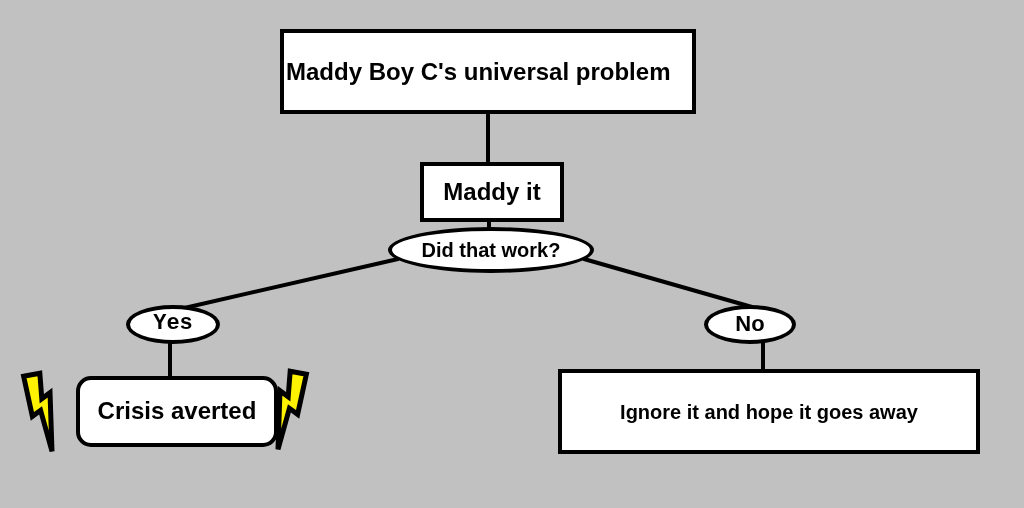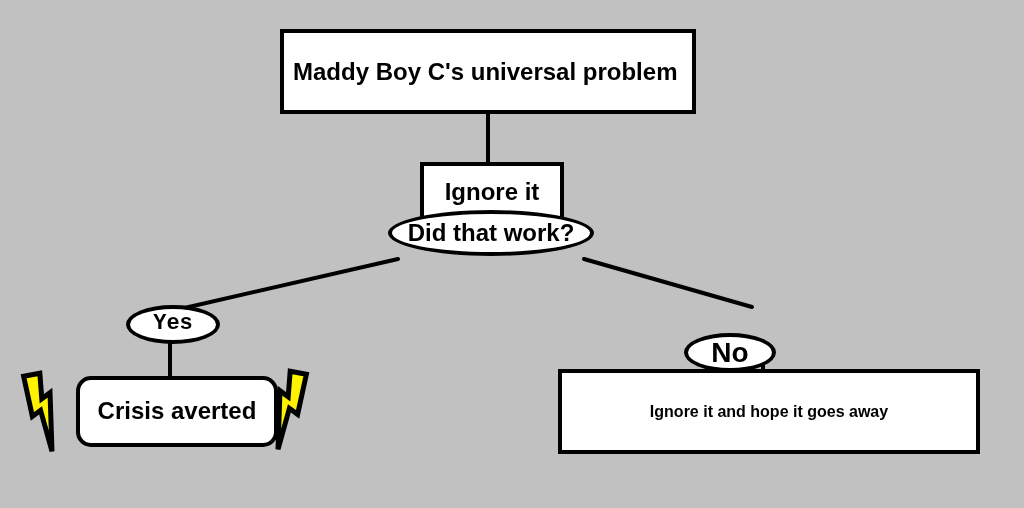--- a/index.html
+++ b/index.html
@@ -24,30 +24,30 @@
     flex-direction:column;
     align-items:center;
     justify-content:center;
     text-align:center;
     line-height:1.2;
   }
   .ellipse{border-radius:50%;}
   .title-box{
     left:280px;top:29px;width:416px;height:85px;
     align-items:flex-start;
-    padding-left:9px;padding-right:4px;
+    padding-left:2px;padding-right:4px;
     text-align:left;
     font-size:24px;line-height:30px;
   }
   .action-box{left:420px;top:162px;width:144px;height:60px;font-size:24px;}
-  .question-ellipse{left:388px;top:210px;width:206px;height:46px;font-size:24px;}
+  .question-ellipse{left:388px;top:227px;width:206px;height:46px;font-size:20px;}
   .yes-ellipse{left:126px;top:305px;width:94px;height:39px;font-size:22px;font-family:Liberation Mono, monospace;}
-  .no-ellipse{left:684px;top:305px;width:92px;height:39px;font-size:28px;margin-top:28px;}
+  .no-ellipse{left:704px;top:305px;width:92px;height:39px;font-size:22px;}
   .crisis-box{left:76px;top:376px;width:202px;height:71px;font-size:24px;border-radius:15px;}
-  .ignore-box{left:558px;top:369px;width:422px;height:85px;font-size:16px;}
+  .ignore-box{left:558px;top:369px;width:422px;height:85px;font-size:20px;}
 </style>
 </head>
 <body>
 
 <div class="canvas">
 
   <svg class="lines" width="1024" height="508" aria-hidden="true">
     <line x1="488" y1="111" x2="488" y2="165"></line>
     <line x1="489" y1="218" x2="489" y2="236"></line>
     <line x1="398" y1="259" x2="180" y2="309"></line>
@@ -61,21 +61,21 @@
     <g transform="translate(320,376) scale(-1,1) rotate(-25 10 0)">
       <polygon class="bolt" points="14,0 30,4 21,28 31,26 8,80 15,38 5,40" fill="#fff200"></polygon>
     </g>
   </svg>
 
   <div class="node title-box">
     <span>Maddy Boy C's universal problem</span>
   </div>
 
   <div class="node action-box">
-    <span>Ignore it</span>
+    <span>Maddy it</span>
   </div>
 
   <div class="node ellipse question-ellipse">
     <span>Did that work?</span>
   </div>
 
   <div class="node ellipse yes-ellipse">
     <span>Yes</span>
   </div>
 

